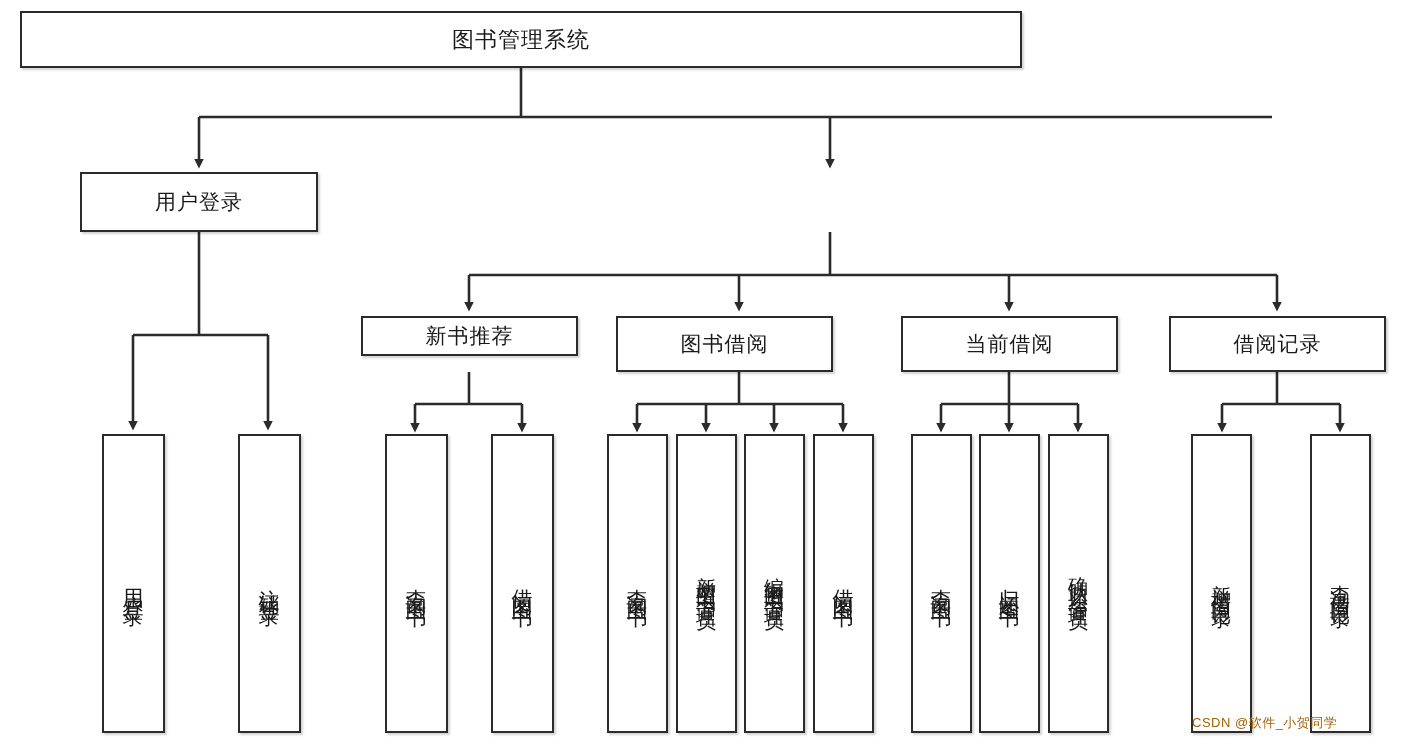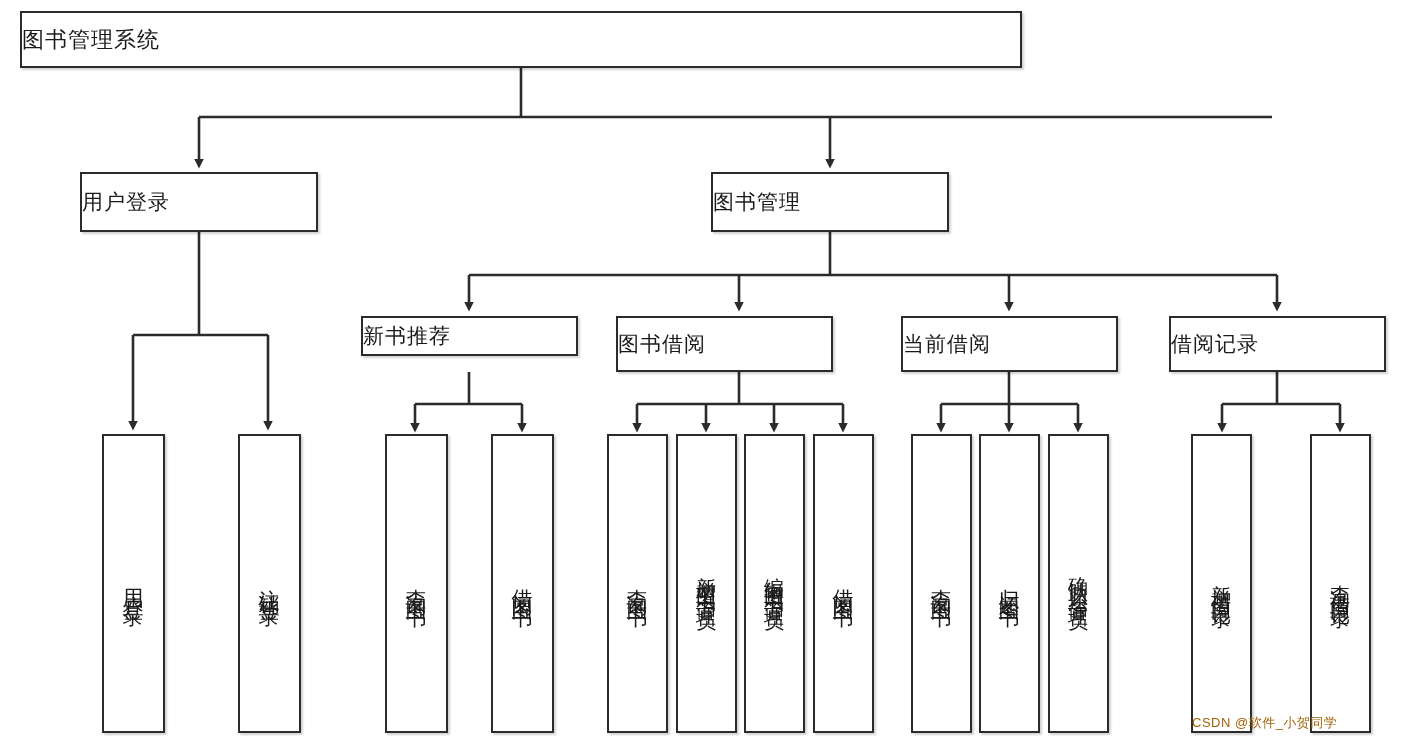--- a/index.html
+++ b/index.html
@@ -25,20 +25,21 @@
     height: 747px;
     pointer-events: none;
   }
   .node {
     position: absolute;
     box-sizing: border-box;
     border: 2px solid #2b2b2b;
     background: #ffffff;
     display: flex;
     align-items: center;
+    justify-content: center;
     color: #1a1a1a;
     box-shadow: 2px 2px 2px rgba(0,0,0,0.18);
   }
   .node .label {
     display: block;
     text-align: center;
     line-height: 1.18;
   }
   
   .node.horiz .label {
@@ -131,23 +132,20 @@
     </g>
   </svg>
 
   <div class="node horiz root" style="left:20px; top:11px; width:1002px; height:57px;">
     <span class="label">图书管理系统</span>
   </div>
 
   <div class="node horiz" style="left:80px; top:172px; width:238px; height:60px;">
     <span class="label">用户登录</span>
   </div>
-  <div class="node horiz" style="left:711px; top:172px; width:238px; height:60px;">
-    <span class="label">图书管理</span>
-  </div>
 
   <div class="node horiz" style="left:361px; top:316px; width:217px; height:40px;">
     <span class="label">新书推荐</span>
   </div>
   <div class="node horiz" style="left:616px; top:316px; width:217px; height:56px;">
     <span class="label">图书借阅</span>
   </div>
   <div class="node horiz" style="left:1169px; top:316px; width:217px; height:56px;">
     <span class="label">借阅记录</span>
   </div>

